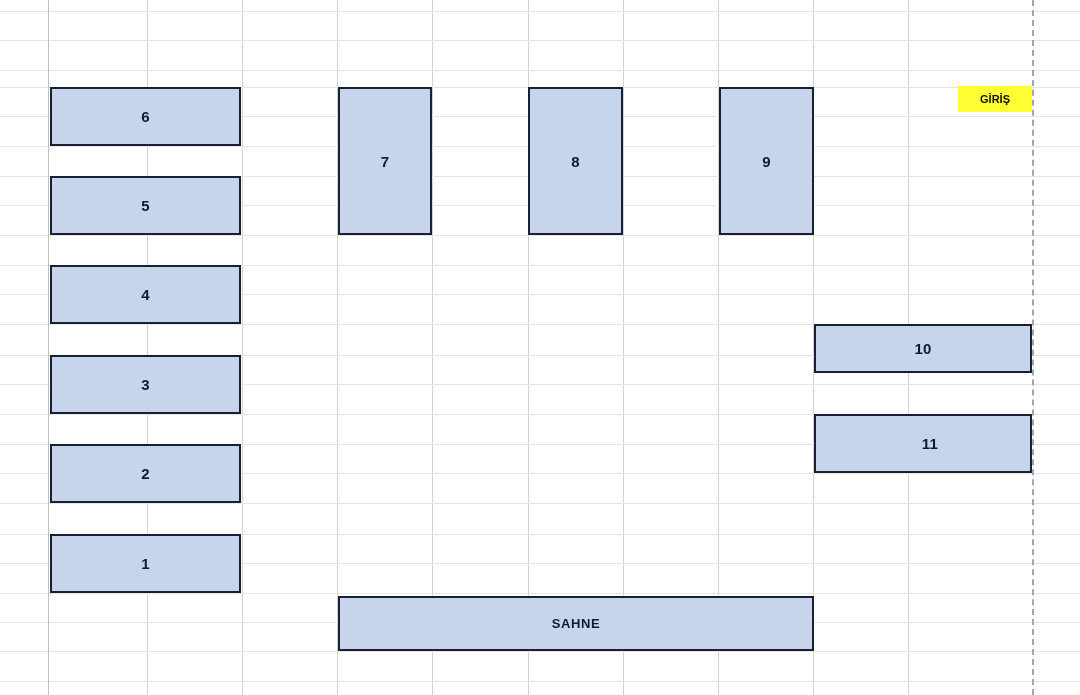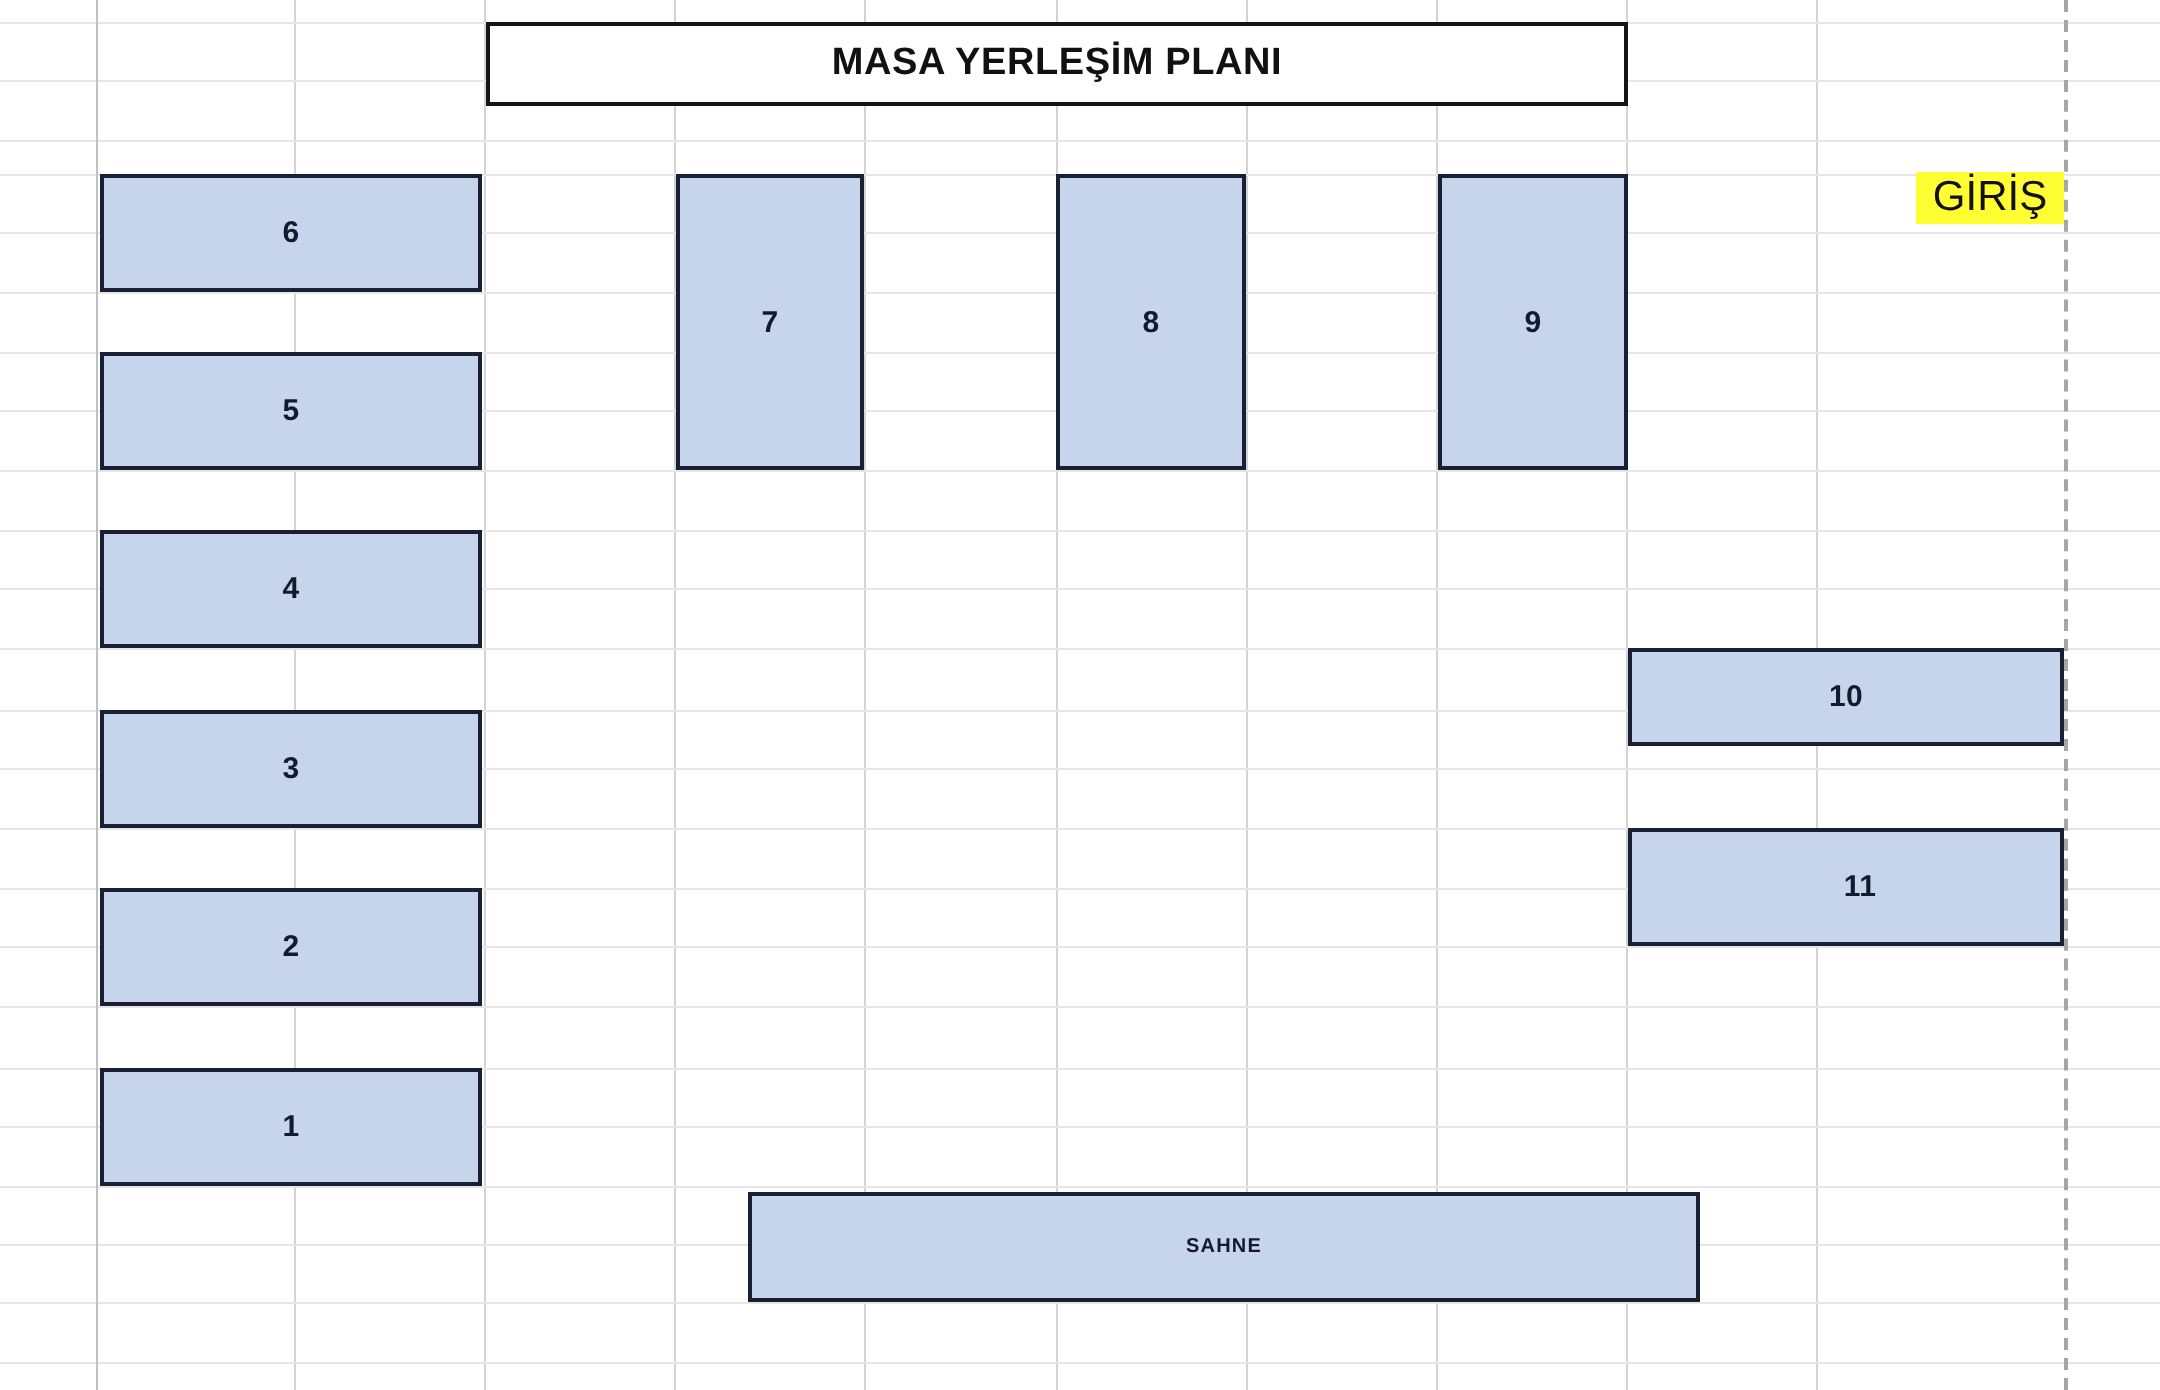--- a/index.html
+++ b/index.html
@@ -50,23 +50,22 @@
     justify-content: center;
     color: #121a2b;
     font-weight: bold;
     font-size: 15px;
     letter-spacing: .2px;
   }
   .shape.table-num {
     font-size: 15px;
   }
   .shape.stage {
-    font-size: 10px;
+    font-size: 13px;
     letter-spacing: .6px;
-    margin-left: 36px;
   }
   
   .title-box {
     position: absolute;
     box-sizing: border-box;
     background: #ffffff;
     border: 2px solid #151515;
     display: flex;
     align-items: center;
     justify-content: center;
@@ -76,22 +75,22 @@
     letter-spacing: .3px;
   }
   
   .entrance {
     position: absolute;
     box-sizing: border-box;
     background: #ffff33;
     display: flex;
     align-items: center;
     justify-content: center;
-    font-weight: normal;
-    font-size: 21px;
+    font-weight: bold;
+    font-size: 11px;
     color: #111111;
   }
   
   .sheet-edge-left {
     position: absolute;
     top: 0;
     left: 48px;
     width: 1px;
     height: 695px;
     background: #c0c0c0;
@@ -136,21 +135,20 @@
       <div class="grid-row" style="top: 593px;"></div>
       <div class="grid-row" style="top: 622px;"></div>
       <div class="grid-row" style="top: 651px;"></div>
       <div class="grid-row" style="top: 681px;"></div>
     </div>
 
   <div class="sheet-edge-left"></div>
 
   <div class="pagebreak" id="page-break" style="left: 1032px;"></div>
 
-  <div class="title-box" id="title-box" style="left: 243px; top: 11px; width: 571px; height: 42px;">MASA YERLEŞİM PLANI</div>
 
   <div class="entrance" id="entrance-badge" style="left: 958px; top: 86px; width: 74px; height: 26px;">GİRİŞ</div>
 
   <div id="tables-layer">
       <div class="shape table-num" style="left: 50px; top: 87px; width: 191px; height: 59px;">6</div>
       <div class="shape table-num" style="left: 50px; top: 176px; width: 191px; height: 59px;">5</div>
       <div class="shape table-num" style="left: 50px; top: 265px; width: 191px; height: 59px;">4</div>
       <div class="shape table-num" style="left: 50px; top: 355px; width: 191px; height: 59px;">3</div>
       <div class="shape table-num" style="left: 50px; top: 444px; width: 191px; height: 59px;">2</div>
       <div class="shape table-num" style="left: 50px; top: 534px; width: 191px; height: 59px;">1</div>

